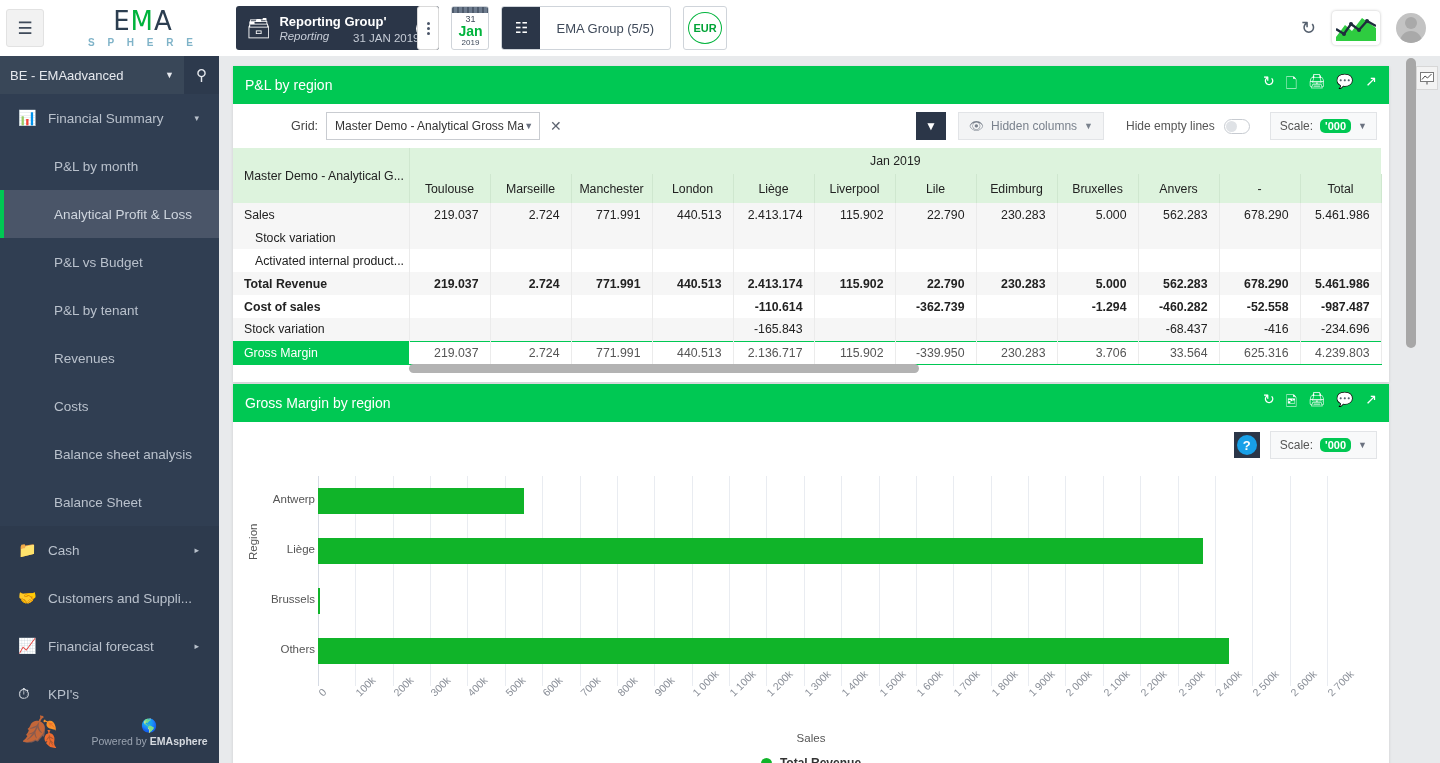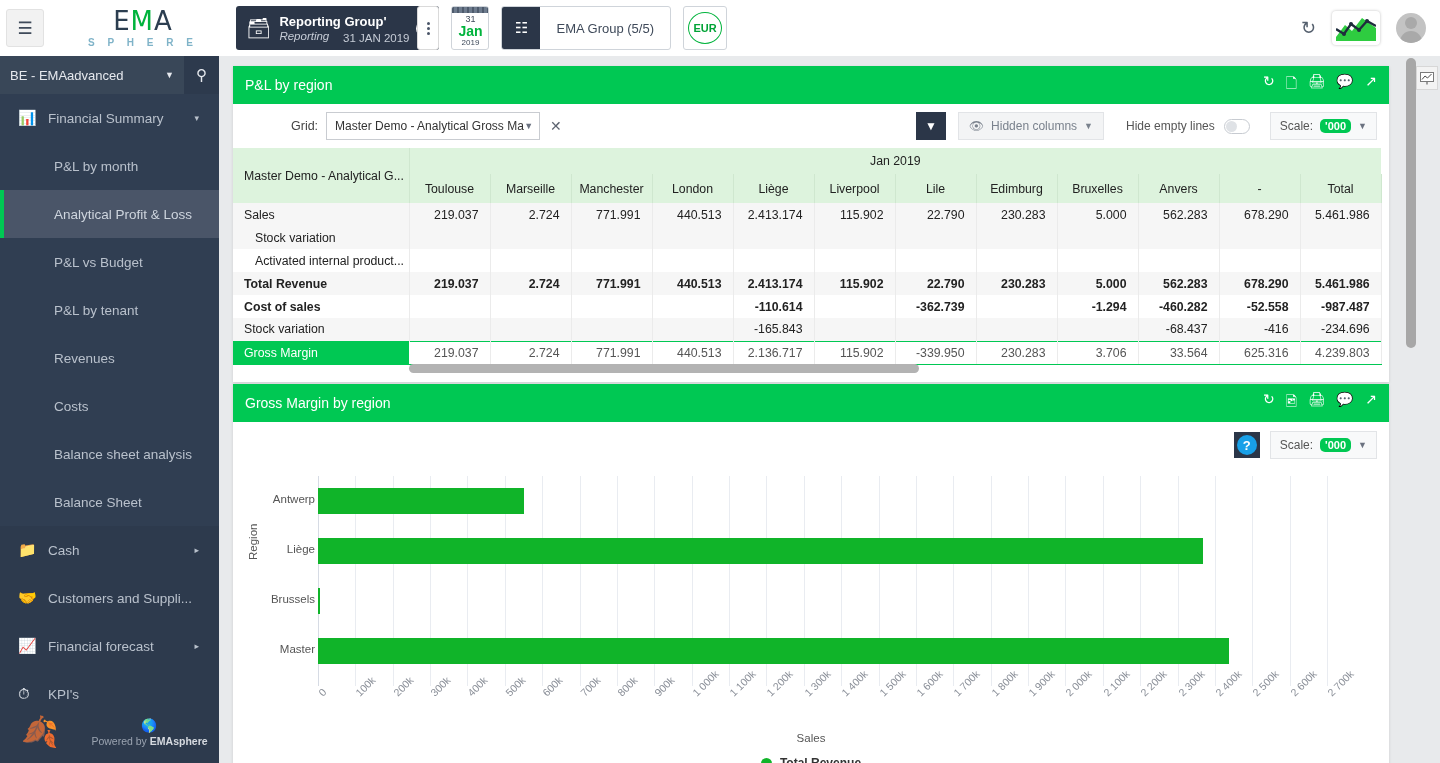--- a/index.html
+++ b/index.html
@@ -38,21 +38,21 @@
   }
   .rg-db { font-size: 20px; margin-right: 8px; line-height: 1; }
   .rg-txt { display: flex; flex-direction: column; justify-content: center; }
   .rg-name { font-size: 13px; font-weight: 700; line-height: 15px; }
   .rg-sub { font-size: 11.5px; font-style: italic; color: #c6ccd6; line-height: 14px; }
   .rg-check {
     width: 17px; height: 17px; border-radius: 50%; background: #fff; color: #00b33c;
     font-size: 12px; display: flex; align-items: center; justify-content: center;
     margin-left: 30px; font-weight: 700;
   }
-  .rg-date { font-size: 11.5px; color: #c6ccd6; position: absolute; right: 30px; bottom: 6px; }
+  .rg-date { font-size: 11.5px; color: #c6ccd6; position: absolute; right: 20px; bottom: 6px; }
   .rg-dots {
     position: absolute; right: 0; top: 0; bottom: 0; width: 22px;
     background: #fff; border: 1px solid #dadada; border-radius: 3px;
     display: flex; flex-direction: column; align-items: center; justify-content: center; gap: 2px;
   }
   .rg-dots i { width: 3px; height: 3px; background: #4a5568; border-radius: 50%; display: block; }
   .cal {
     margin-left: 12px; width: 38px; height: 44px; background: #fff;
     border: 1px solid #cfd4da; border-radius: 3px; overflow: hidden;
     display: flex; flex-direction: column; align-items: center;
@@ -549,21 +549,21 @@
         <span class="cv">▼</span>
       </div>
     </div>
 
     <div class="chartbox">
       <div class="ylabel">Region</div>
       <div class="catlabels" id="catlabels">
           <div style="top: 25px;">Antwerp</div>
           <div style="top: 75px;">Liège</div>
           <div style="top: 125px;">Brussels</div>
-          <div style="top: 175px;">Master</div>
+          <div style="top: 175px;">Others</div>
         </div>
       <div class="plot" id="plot">
           <div class="gl axis" style="left: 0px;"></div>
           <div class="gl" style="left: 37.3704px;"></div>
           <div class="gl" style="left: 74.7407px;"></div>
           <div class="gl" style="left: 112.111px;"></div>
           <div class="gl" style="left: 149.481px;"></div>
           <div class="gl" style="left: 186.852px;"></div>
           <div class="gl" style="left: 224.222px;"></div>
           <div class="gl" style="left: 261.593px;"></div>

